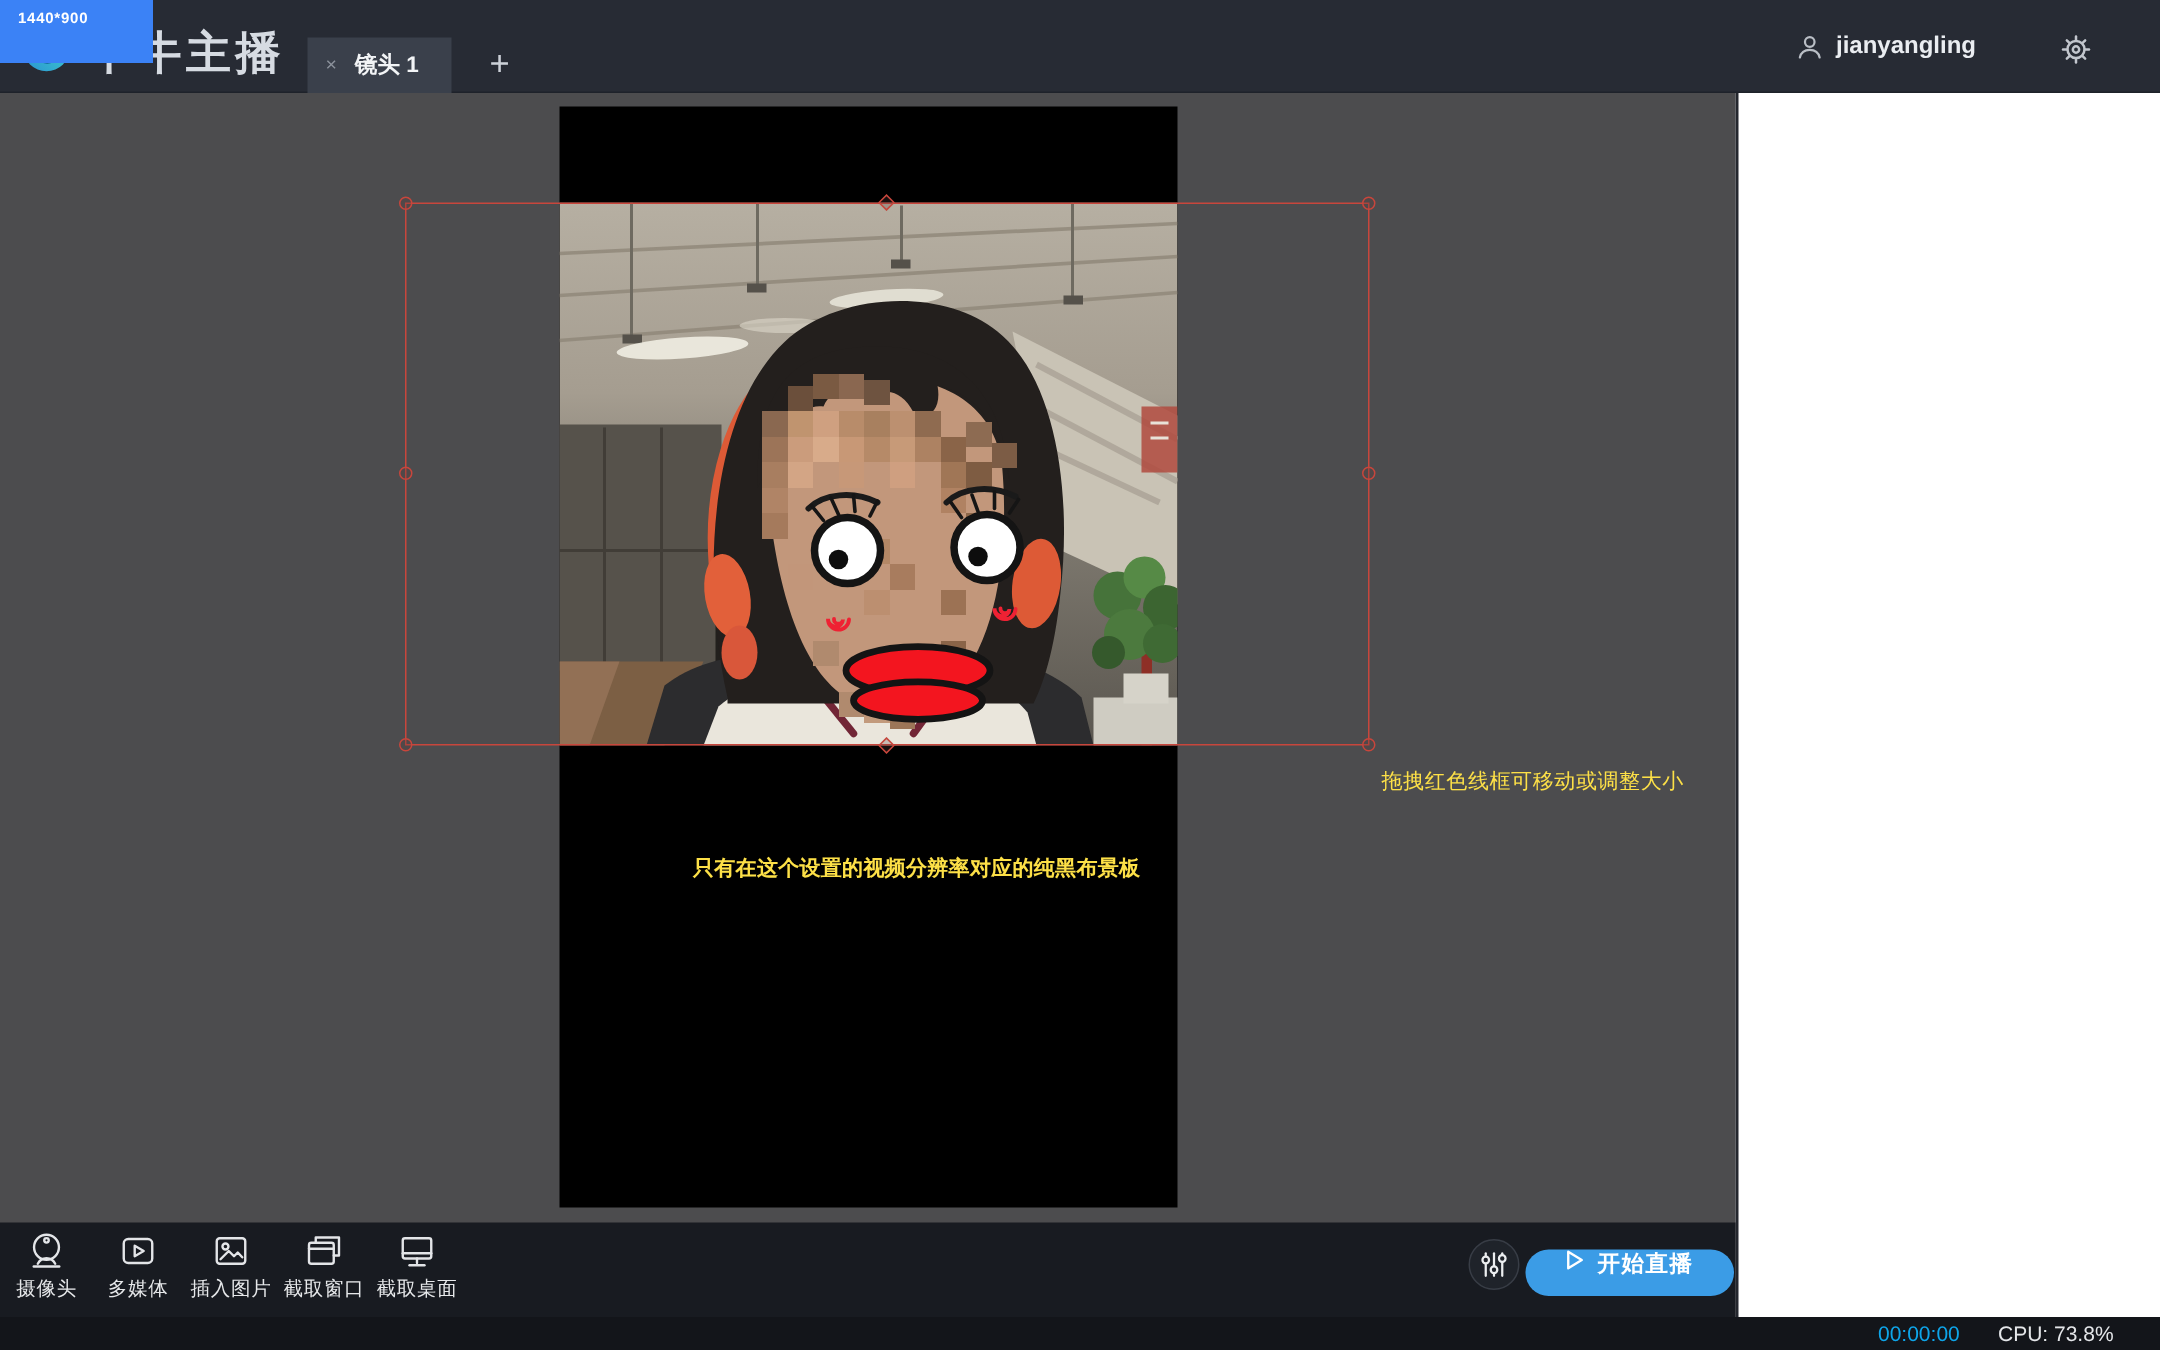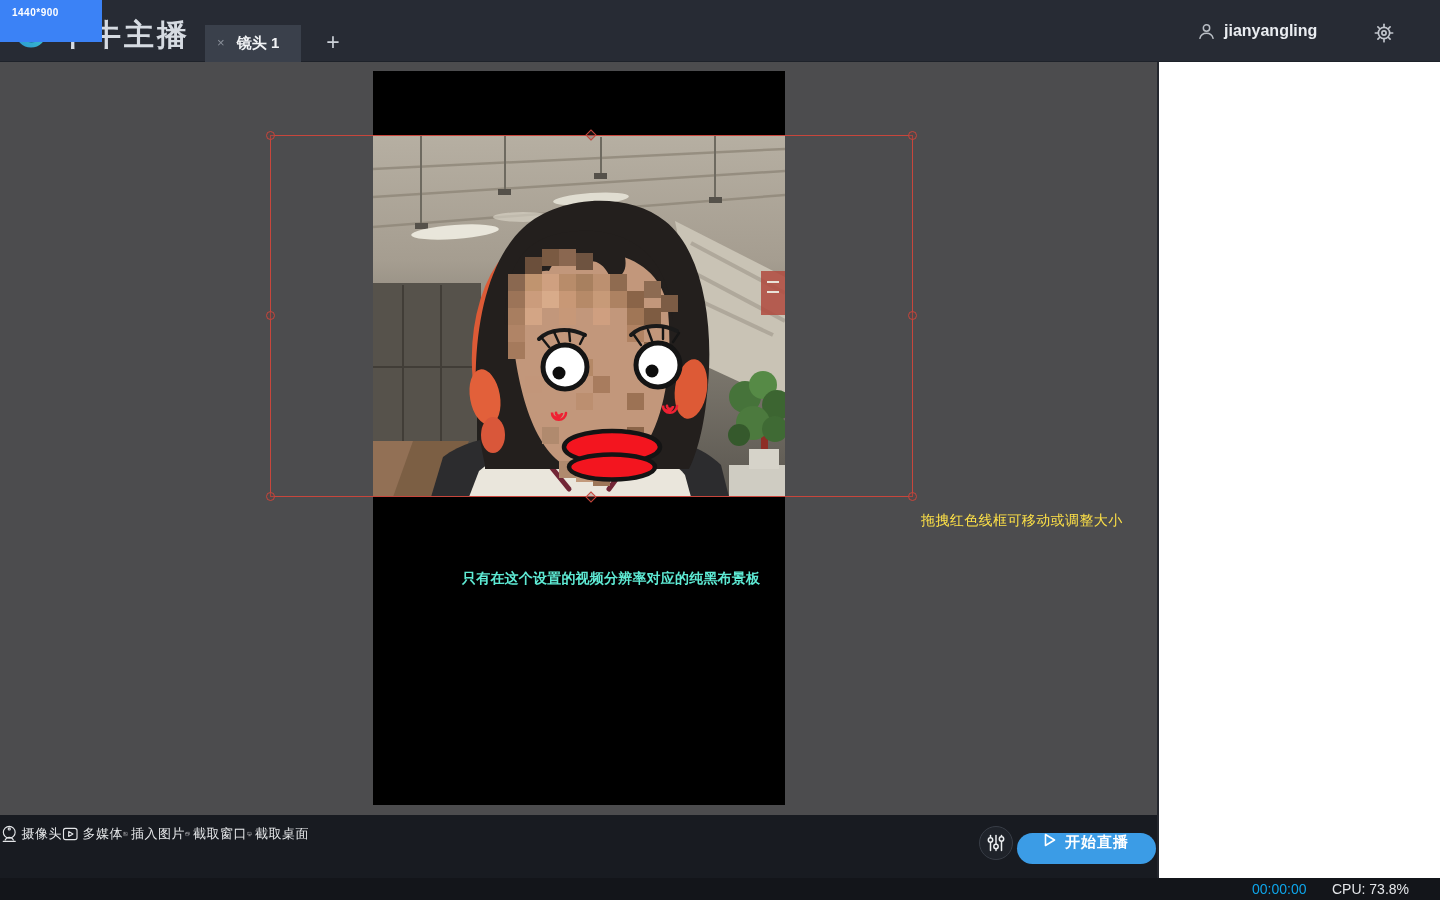--- a/index.html
+++ b/index.html
@@ -25,39 +25,39 @@
     align-items:center; gap:9px; cursor:pointer; }
   .user-name { font-size:16px; font-weight:700; color:#eaedf1;text-align:center; }
   .gear-btn { position:absolute; left:1374px; top:23px; width:20px; height:20px; cursor:pointer; }
   .res-overlay { position:absolute; left:0; top:0; width:102px; height:42px; background:#3b82f6;
     color:#fff; font-size:10px; font-weight:700; line-height:25px; padding-left:12px;
     letter-spacing:0.5px; z-index:30; }
   
   .canvas { position:absolute; left:0; top:62px; width:1157px; height:753px; background:#4c4c4e; }
   .board { position:absolute; left:373px; top:9px; width:412px; height:734px; background:#000; }
   .photo { position:absolute; left:0; top:64px; width:412px; height:362px; display:block; }
-  .board-notice { position:absolute; left:89px; top:497px; width:310px; color:#5eead4;
+  .board-notice { position:absolute; left:89px; top:497px; width:310px; color:#fde047;
     font-size:14px; font-weight:700; line-height:21px; letter-spacing:0.2px; }
   .drag-hint { position:absolute; left:877px; top:450px; color:#fde047; font-size:14px;
     letter-spacing:0.4px; white-space:nowrap;margin-left:44px; }
   .red-frame { position:absolute; left:270px; top:73px; width:643px; height:362px;
     border:1px solid #c8463c; cursor:move; }
   .h { position:absolute; width:9px; height:9px; border:1.5px solid #c8463c; background:rgba(90,60,58,0.25); }
   .h-circle { border-radius:50%; }
   .h-diamond { width:8px; height:8px; transform:rotate(45deg); }
   .h-tl { left:-5px; top:-5px; } .h-tr { right:-5px; top:-5px; }
   .h-bl { left:-5px; bottom:-5px; } .h-br { right:-5px; bottom:-5px; }
   .h-ml { left:-5px; top:calc(50% - 5px); } .h-mr { right:-5px; top:calc(50% - 5px); }
   .h-tm { left:calc(50% - 5px); top:-5px; } .h-bm { left:calc(50% - 5px); bottom:-5px; }
   
   .right-panel { position:absolute; left:1157px; top:62px; width:283px; height:816px;
     background:#ffffff; border-left:2px solid #24272e; }
   
   .toolbar { position:absolute; left:0; top:815px; width:1157px; height:63px; background:#181b21; }
-  .tool-item { position:absolute; top:6px; width:62px; display:flex; flex-direction:row;
+  .tool-item { position:absolute; top:6px; width:62px; display:flex; flex-direction:column;
     align-items:center; gap:3px; cursor:pointer; }
   .tool-item svg { width:26px; height:26px; }
   .tool-label { font-size:13px; color:#e6e8ea; letter-spacing:0.5px; white-space:nowrap; }
   .mixer-btn { position:absolute; left:979px; top:826px; width:34px; height:34px; border-radius:50%;
     background:#1f232a; border:1px solid #383d46; display:flex; align-items:center;
     justify-content:center; cursor:pointer; }
   .start-btn { position:absolute; left:1017px; top:833px; width:139px; height:31px; border:none;
     border-radius:16px; background:#3b9ce6; color:#fff; display:flex; align-items:flex-start;
     justify-content:center; gap:9px; font-family:"Liberation Sans", sans-serif;
     font-size:15px; font-weight:700; letter-spacing:1px; cursor:pointer; }

